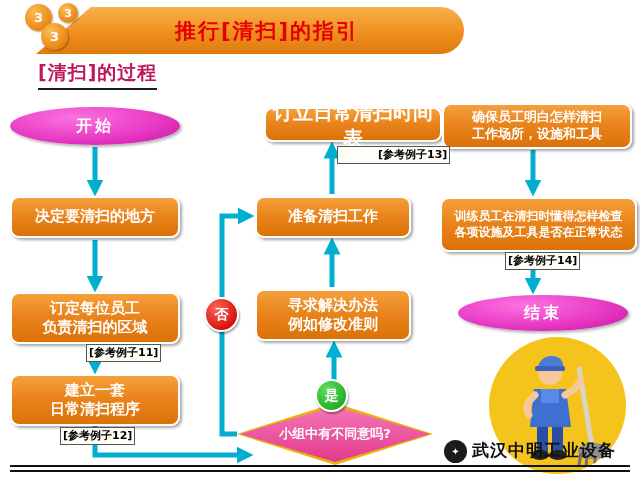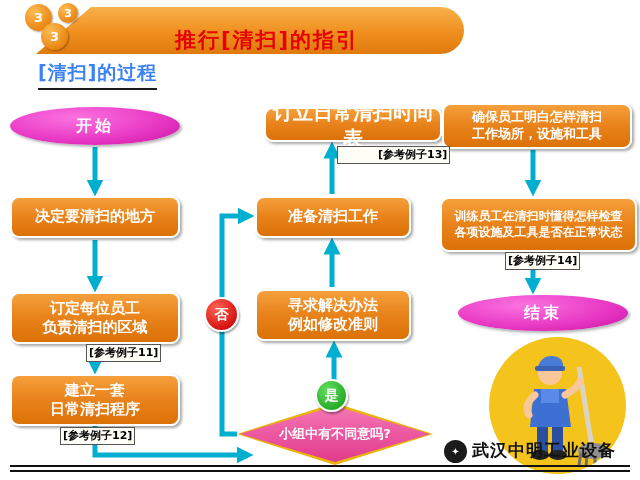--- a/index.html
+++ b/index.html
@@ -5,30 +5,30 @@
   * { margin:0; padding:0; box-sizing:border-box; }
   html,body { background:#9a9a9a; }
   body { font-family:"DejaVu Sans","Liberation Sans",sans-serif; }
   .page { position:relative; width:640px; height:480px; background:#ffffff; overflow:hidden; margin:0 auto; }
 
   
   .banner { position:absolute; left:36px; top:7px; width:428px; height:47px;
     background:linear-gradient(180deg,#F8B14A 0%,#EF8F1E 55%,#DF7A0E 100%);
     border-radius:0 26px 26px 0;
     clip-path:polygon(55px 0,100% 0,100% 100%,0 100%);
-    display:flex; align-items:flex-end; justify-content:center; }
+    display:flex; align-items:center; justify-content:center; }
   .banner-title { color:#E60000; font-size:21px; font-weight:bold; letter-spacing:2px; padding-left:34px; }
   .badge { position:absolute; border-radius:50%; color:#fff; font-weight:bold;
     background:radial-gradient(circle at 35% 30%,#FCBD55,#E8820E 75%);
     display:flex; align-items:center; justify-content:center; box-shadow:1px 1px 2px rgba(0,0,0,.35); }
   .badge1 { left:25px; top:4px; width:27px; height:27px; font-size:13px; }
   .badge2 { left:58px; top:3px; width:20px; height:20px; font-size:11px; }
   .badge3 { left:41px; top:23px; width:27px; height:27px; font-size:13px; }
 
-  .heading { position:absolute; left:38px; top:60px; font-size:19px; font-weight:bold; color:#3b82f6;
+  .heading { position:absolute; left:38px; top:60px; font-size:19px; font-weight:bold; color:#be185d;
     border-bottom:2px solid #1c1c1c; padding-bottom:2px; letter-spacing:1px; }
 
   
   .arrows { position:absolute; left:0; top:0; pointer-events:none; }
   .arrow { stroke:#00AFD0; stroke-width:5; fill:none; }
 
   
   .node { position:absolute; display:flex; align-items:center; justify-content:center; text-align:center;
     color:#fff; font-weight:bold; white-space:pre-line; line-height:1.3; }
   .rect { background:linear-gradient(180deg,#F5A03C 0%,#E8821A 50%,#DB7208 100%);

